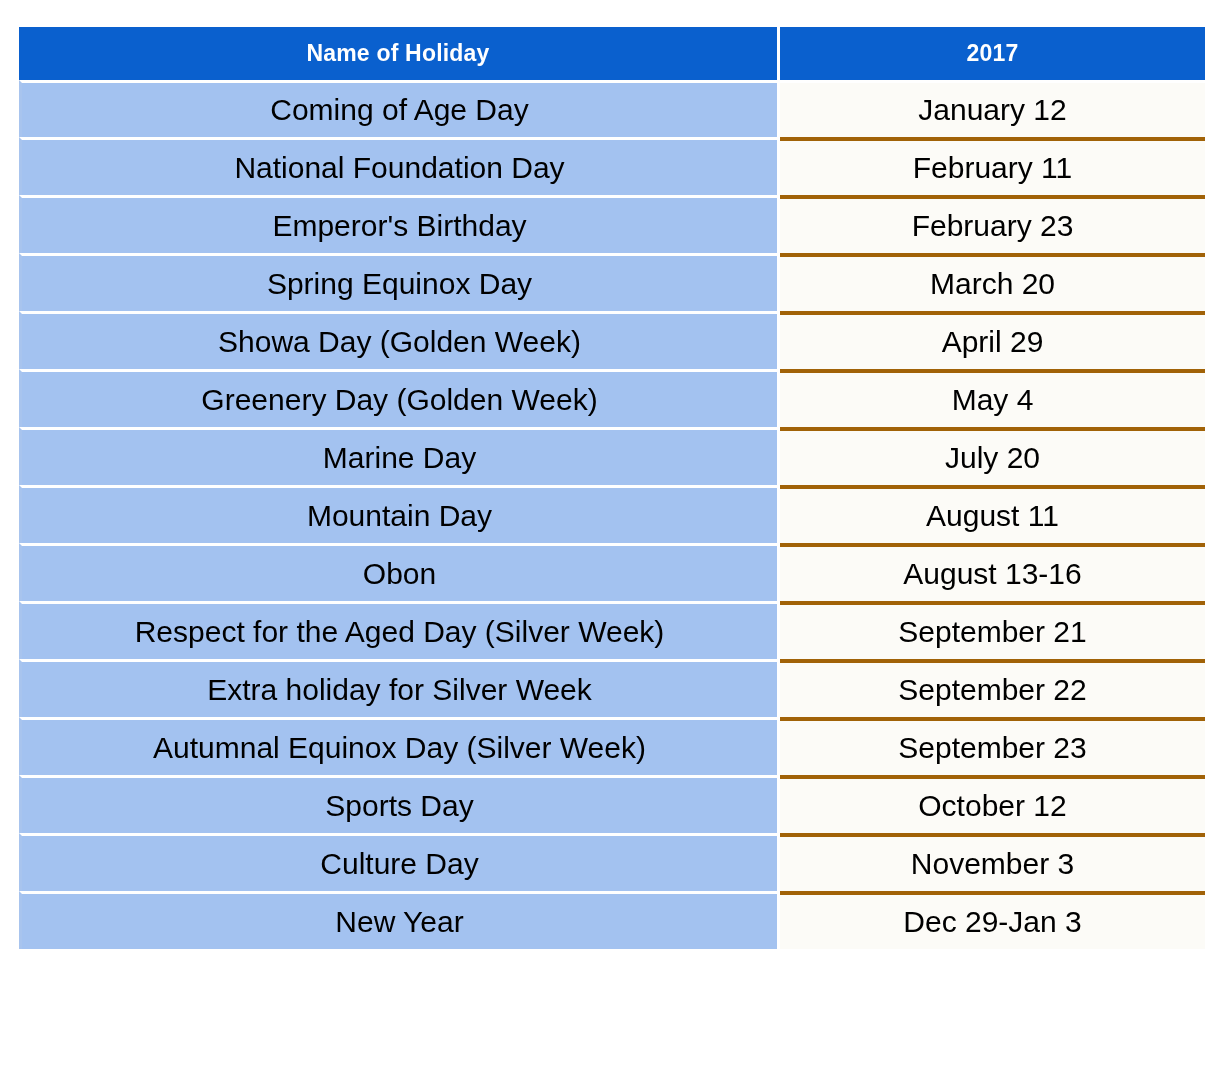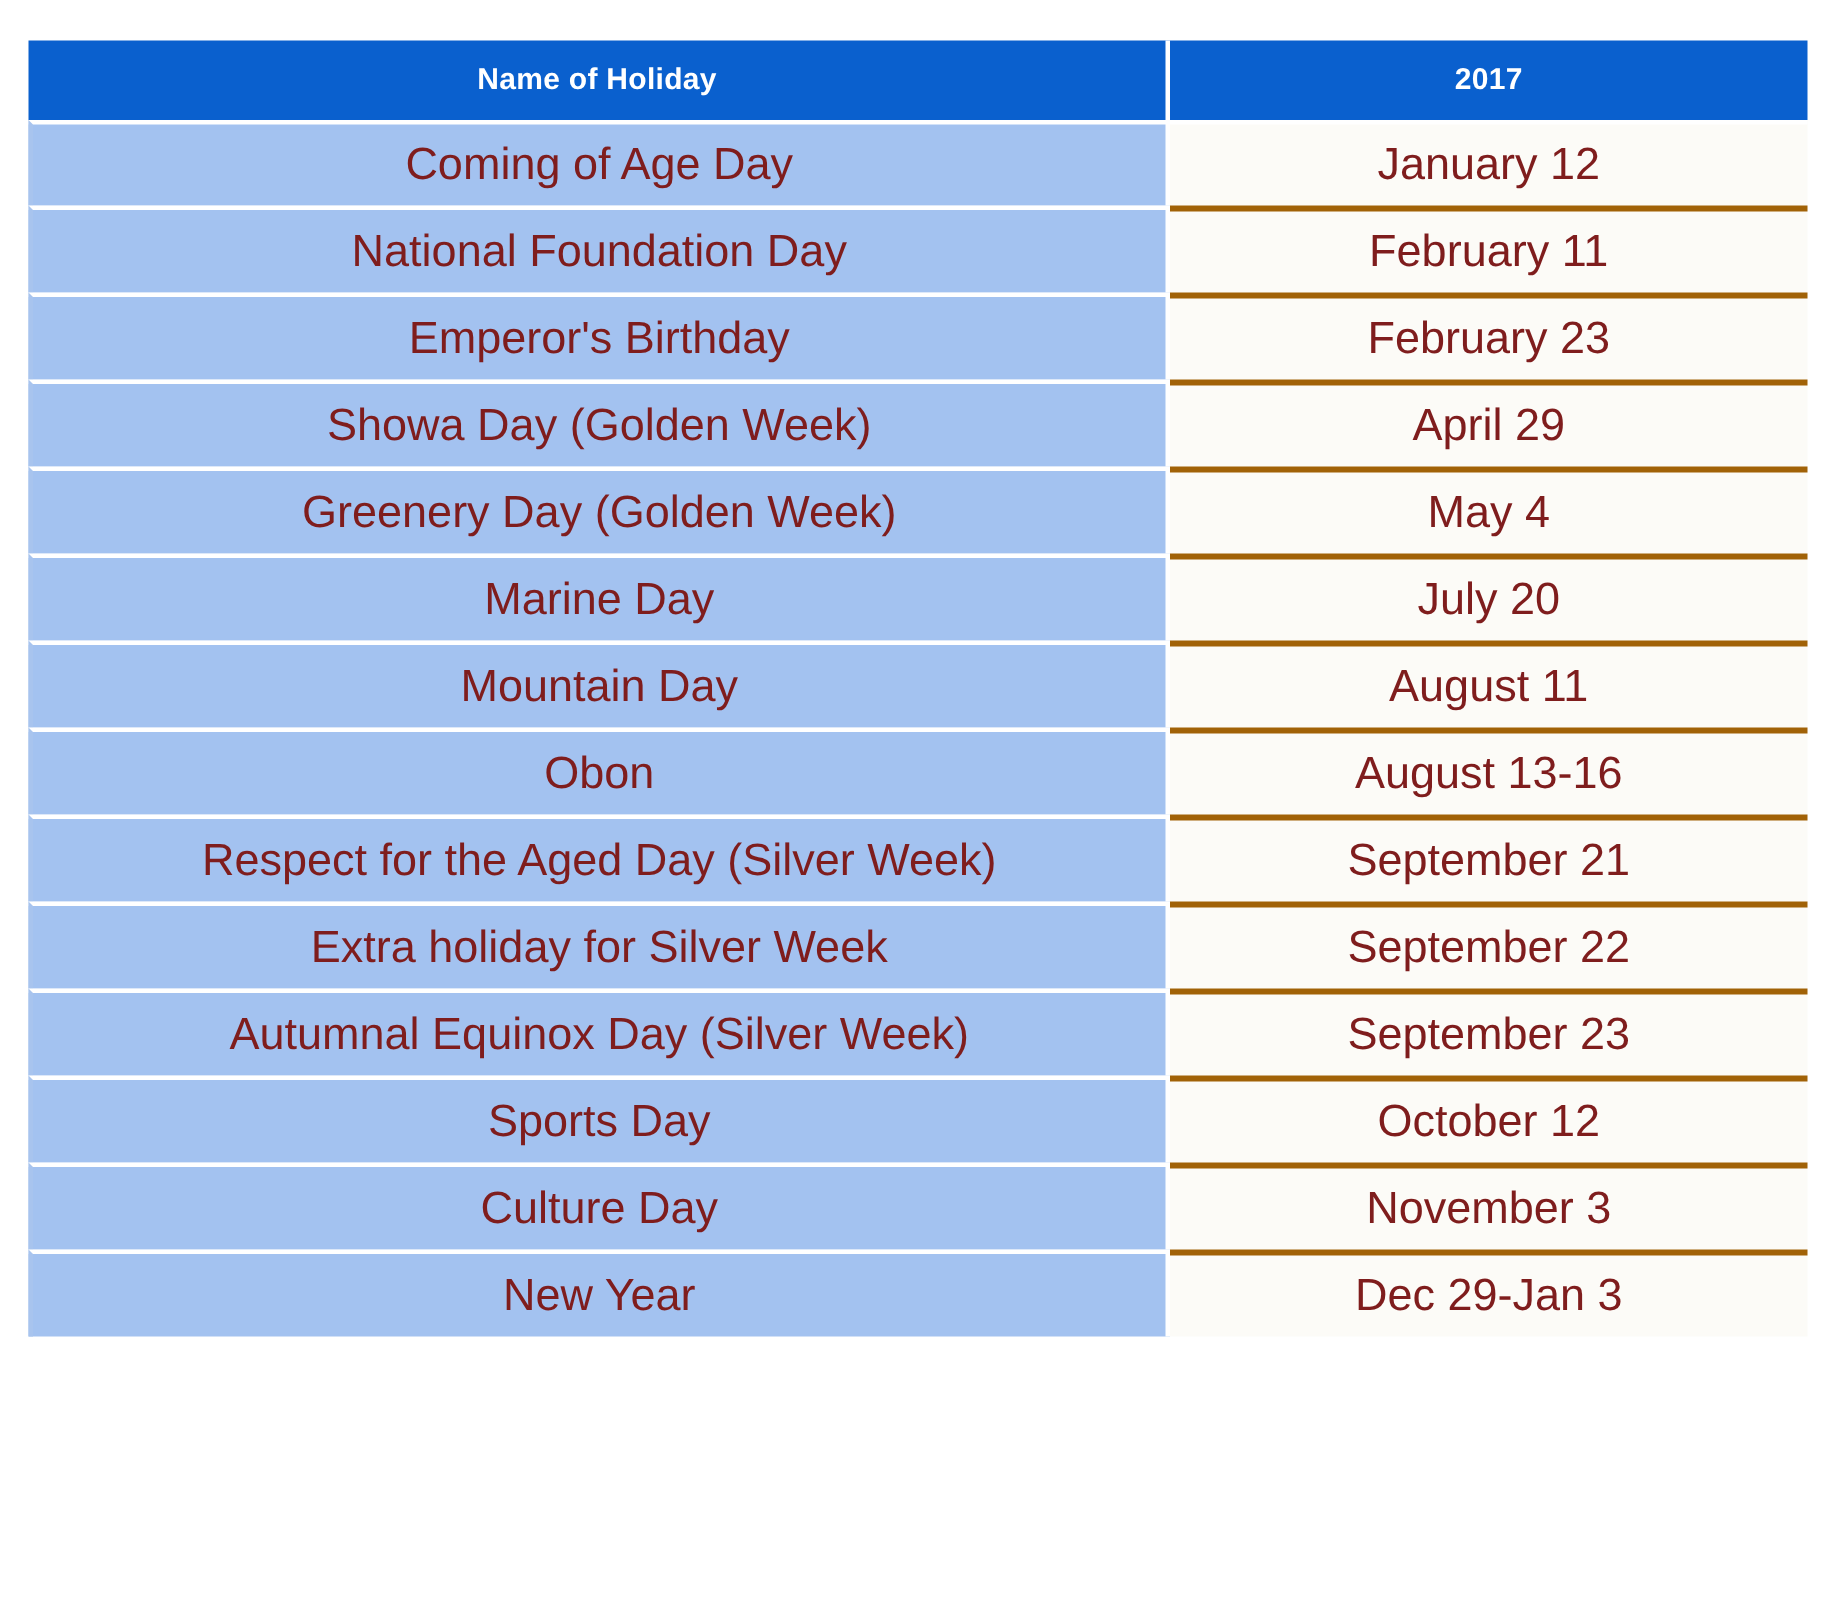--- a/index.html
+++ b/index.html
@@ -35,40 +35,40 @@
 
   
   col.col-name { width: 761px; }
   col.col-year { width: 425px; }
 
   
   .holiday-table thead th {
     height: 53px;
     padding: 0;
     margin: 0;
-    font-size: 20px;
+    font-size: 23px;
     font-weight: bold;
     color: #ffffff;
     text-align: center;
     vertical-align: middle;
     background: #0a60ce;
     letter-spacing: 0.2px;
   }
   .holiday-table thead th.th-name {
     border-right: 3px solid #ffffff;
   }
 
   
   .holiday-table tbody td {
     height: 54px;
     padding: 0 6px;
     margin: 4px;
     font-size: 30px;
     font-weight: normal;
-    color: #7f1d1d;
+    color: #000000;
     text-align: center;
     vertical-align: middle;
     white-space: nowrap;
   }
 
   .holiday-table tbody td.cell-name {
     background: #a3c2f0;
     border-top: 3px solid #ffffff;
     border-right: 3px solid #ffffff;
     border-left: 3px solid #a8c4ee;
@@ -111,20 +111,24 @@
         </tr>
         <tr>
           <td class="cell-name">National Foundation Day</td>
           <td class="cell-date">February 11</td>
         </tr>
         <tr>
           <td class="cell-name">Emperor's Birthday</td>
           <td class="cell-date">February 23</td>
         </tr>
         <tr>
+          <td class="cell-name">Spring Equinox Day</td>
+          <td class="cell-date">March 20</td>
+        </tr>
+        <tr>
           <td class="cell-name">Showa Day (Golden Week)</td>
           <td class="cell-date">April 29</td>
         </tr>
         <tr>
           <td class="cell-name">Greenery Day (Golden Week)</td>
           <td class="cell-date">May 4</td>
         </tr>
         <tr>
           <td class="cell-name">Marine Day</td>
           <td class="cell-date">July 20</td>

